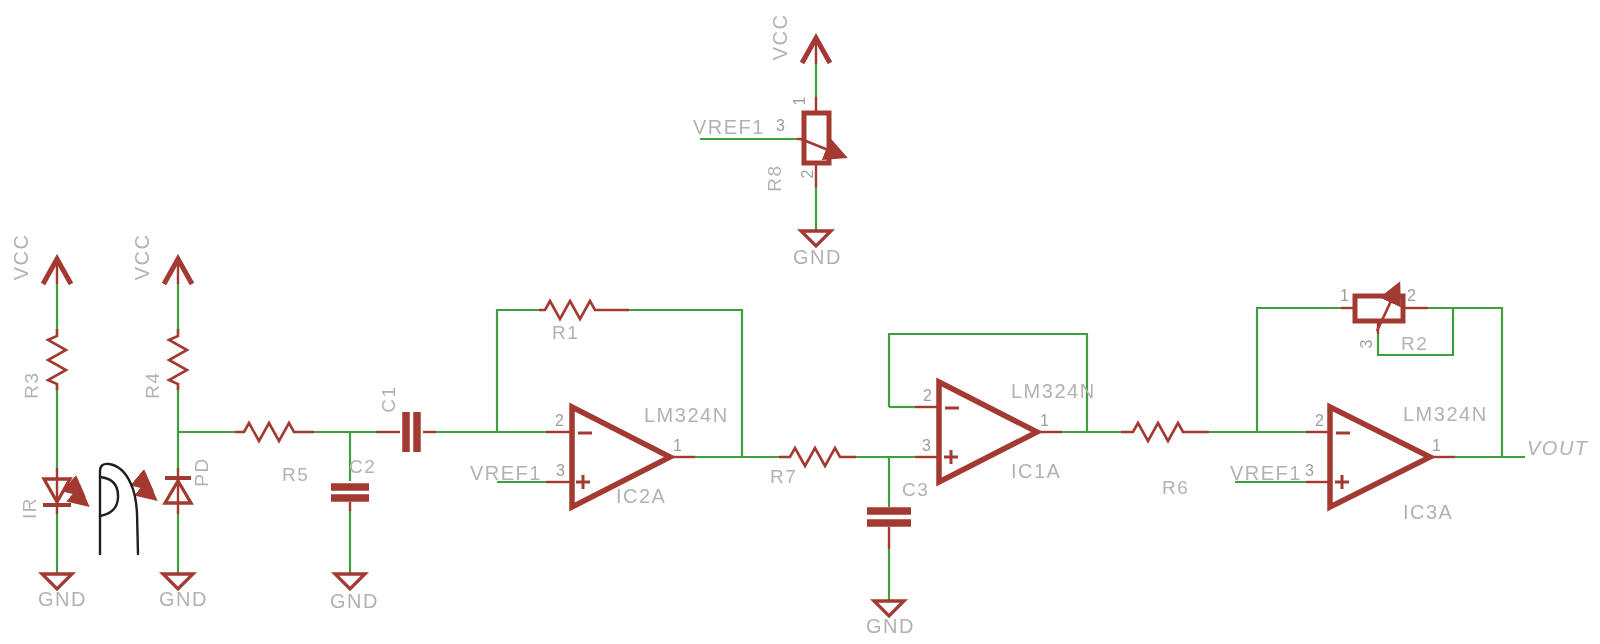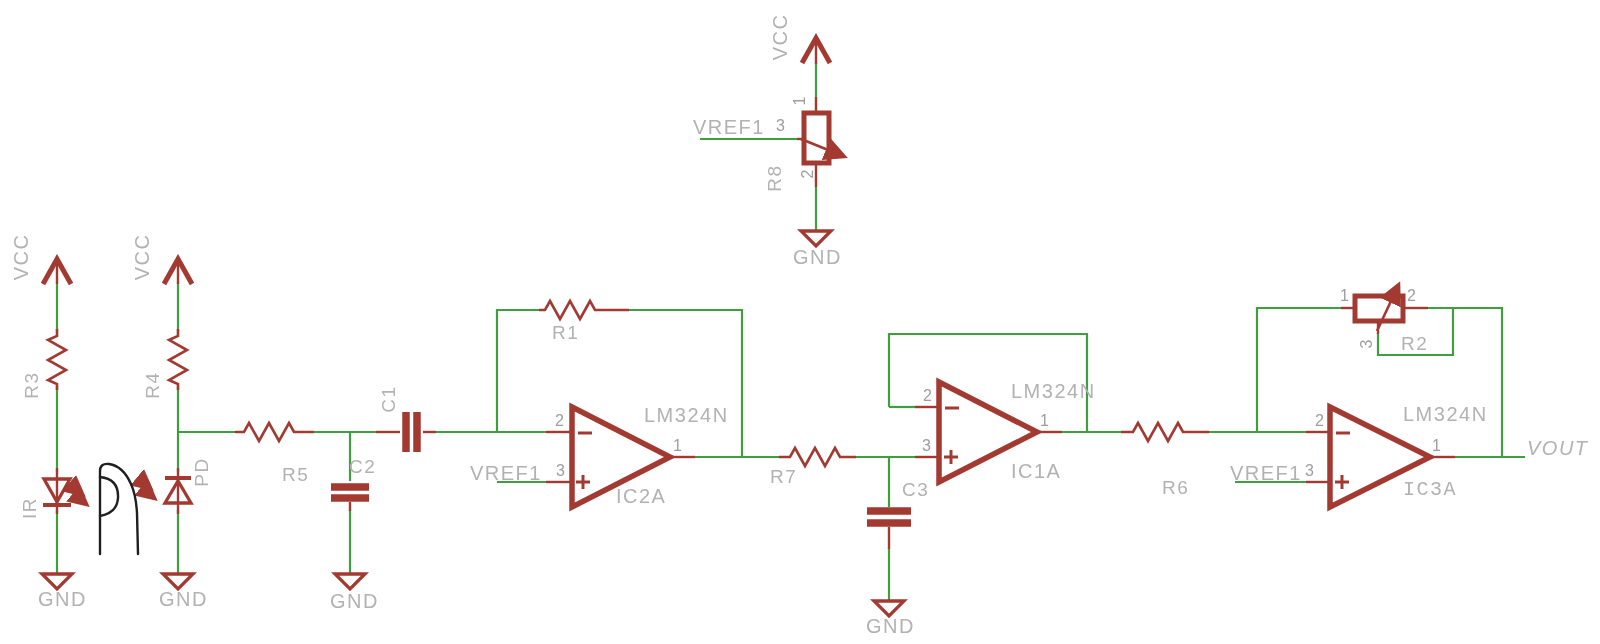--- a/index.html
+++ b/index.html
@@ -250,21 +250,21 @@
   <div class="lbl pin" style="left:922px;top:438px;">3</div>
   <div class="lbl pin" style="left:1040px;top:413px;">1</div>
   <div class="lbl" style="left:1011px;top:381px;">LM324N</div>
   <div class="lbl" style="left:1011px;top:461px;">IC1A</div>
 
   <div class="lbl" style="left:1230px;top:463px;">VREF1</div>
   <div class="lbl pin" style="left:1305px;top:463px;">3</div>
   <div class="lbl pin" style="left:1315px;top:413px;">2</div>
   <div class="lbl pin" style="left:1432px;top:438px;">1</div>
   <div class="lbl" style="left:1403px;top:404px;">LM324N</div>
-  <div class="lbl" style="left:1403px;top:480px;font-family:Liberation Mono, monospace;">IC3A</div>
+  <div class="lbl" style="left:1403px;top:502px;">IC3A</div>
 
   <div class="lbl pin" style="left:1340px;top:288px;">1</div>
   <div class="lbl pin" style="left:1407px;top:288px;">2</div>
   <div class="lbl pin rot" style="left:1367px;top:344px;">3</div>
 
   <div class="lbl" style="left:693px;top:117px;">VREF1</div>
   <div class="lbl pin" style="left:776px;top:118px;">3</div>
   <div class="lbl pin rot" style="left:800px;top:101px;">1</div>
   <div class="lbl pin rot" style="left:808px;top:174px;">2</div>
 

